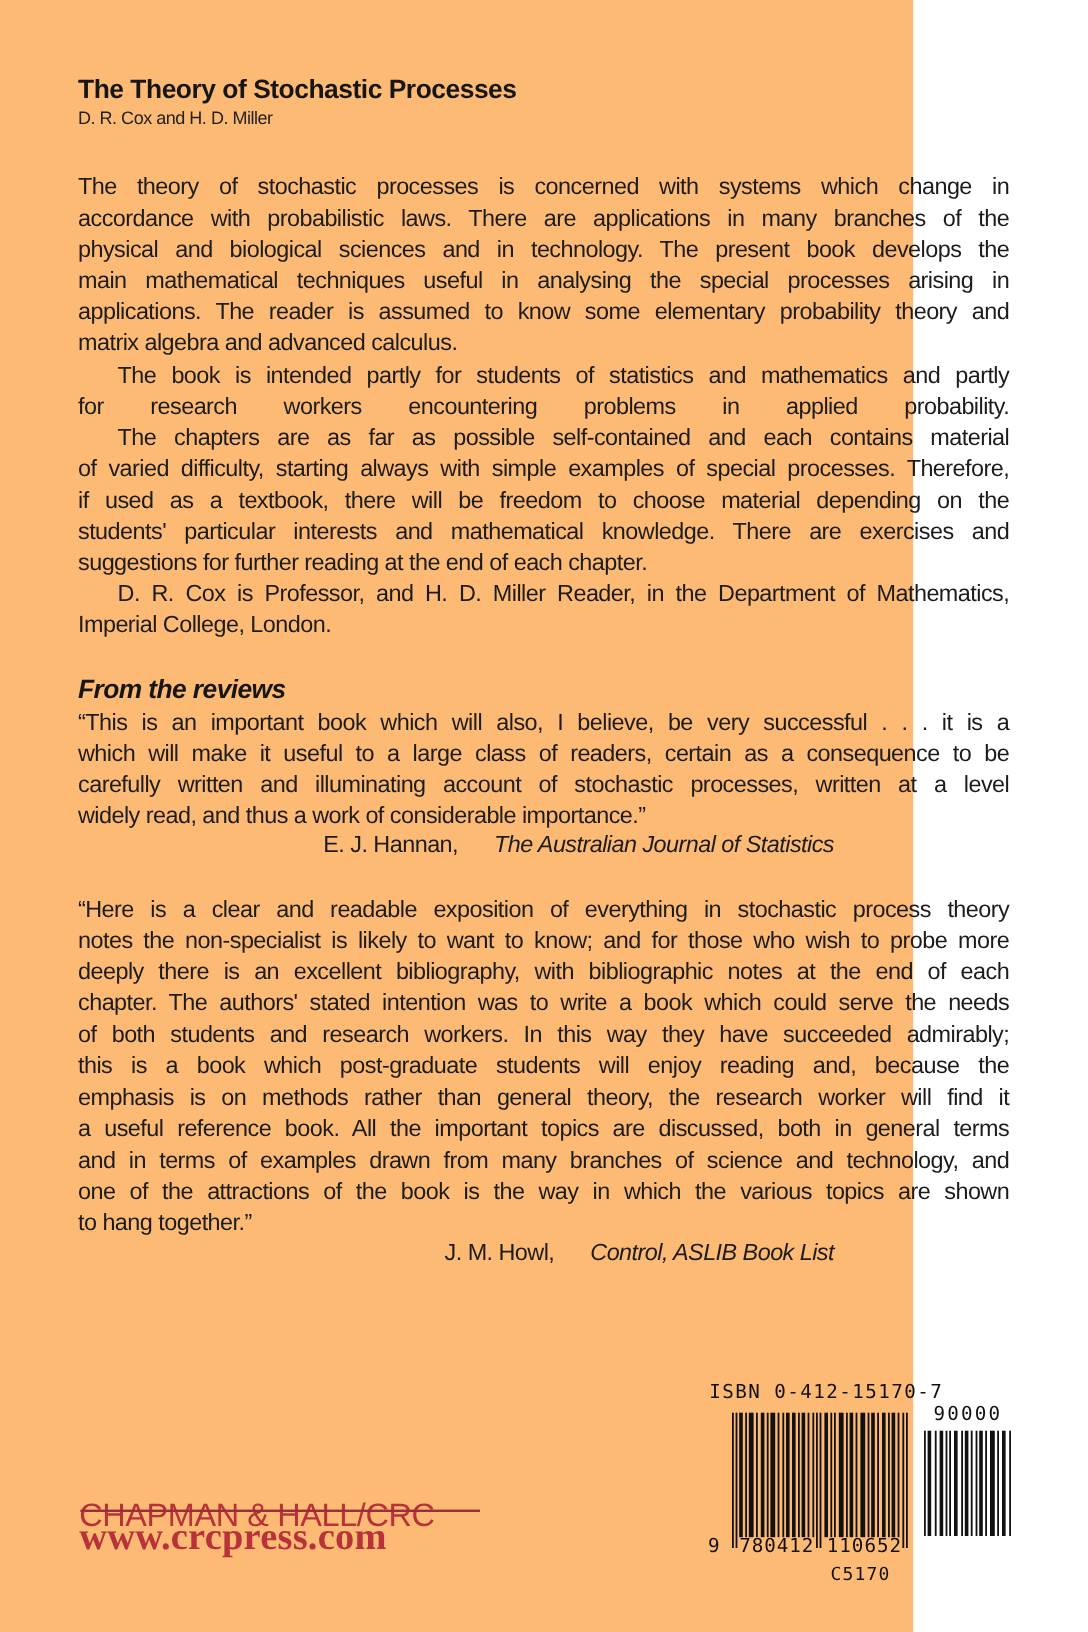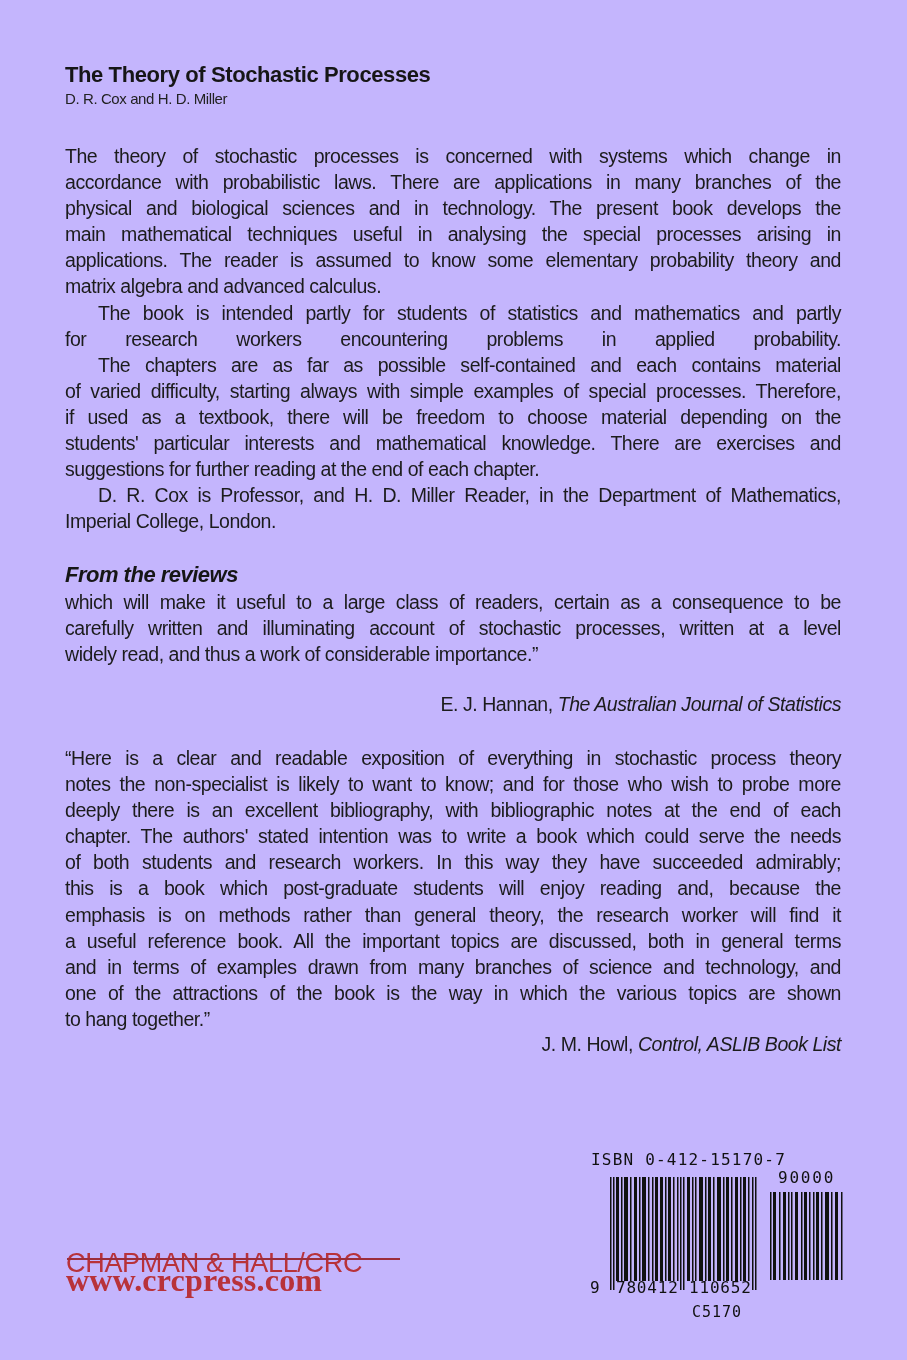--- a/index.html
+++ b/index.html
@@ -1,19 +1,19 @@
 <!DOCTYPE html>
 <html><head>
   <meta charset="utf-8">
   <style>
     * { margin: 0; padding: 0; box-sizing: border-box; }
     html, body { width: 907px; height: 1360px; background: #ffffff; overflow: hidden; }
     body { position: relative; font-family: "Liberation Sans", sans-serif; color: #1a1a1a; }
 
-    .page { position: absolute; left: 0; top: 0; width: 907px; height: 1360px; background: #c4b5fd; }
+    .page { position: absolute; left: 0; top: 0; width: 761px; height: 1360px; background: #fdba74; }
 
     .title {
       position: absolute; left: 65px; top: 62px;
       font-size: 22px; font-weight: bold; letter-spacing: -0.4px; color: #161616;
     }
     .authors {
       position: absolute; left: 65px; top: 90px;
       font-size: 15px; letter-spacing: -0.4px; color: #222;
     }
 
@@ -33,21 +33,21 @@
       font-size: 22px; font-weight: bold; font-style: italic; letter-spacing: -0.5px; color: #161616;
     }
     #review1 { top: 589px; }
     #attr1 {
       position: absolute; right: 66px; top: 693px; font-size: 19.5px; letter-spacing: -0.45px; color: #1c1c1c; text-align: right;
     }
     #review2 { top: 745px; }
     #attr2 {
       position: absolute; right: 66px; top: 1033px; font-size: 19.5px; letter-spacing: -0.45px; color: #1c1c1c; text-align: right;
     }
-    .it { font-style: italic; }
+    .it { font-style: italic; margin-left: 25px; }
 
     .publisher {
       position: absolute; left: 66px; top: 1212px;
       font-family: Liberation Sans, sans-serif; font-size: 27px; color: #b8323a; letter-spacing: -0.3px; margin-top: 36px;
     }
     .pub-rule {
       position: absolute; left: 67px; top: 1258px; width: 333px; height: 2px; background: #9c2d3a;
     }
     .pub-url {
       position: absolute; left: 66px; top: 1262px;
@@ -99,20 +99,21 @@
     <span class="line">if used as a textbook, there will be freedom to choose material depending on the</span>
     <span class="line">students' particular interests and mathematical knowledge. There are exercises and</span>
     <span class="line last">suggestions for further reading at the end of each chapter.</span>
     <span class="line ind">D. R. Cox is Professor, and H. D. Miller Reader, in the Department of Mathematics,</span>
     <span class="line last">Imperial College, London.</span>
   </div>
 
   <div id="reviews-heading">From the reviews</div>
 
   <div class="body-text" id="review1">
+    <span class="line">“This is an important book which will also, I believe, be very successful . . . it is a</span>
     <span class="line">which will make it useful to a large class of readers, certain as a consequence to be</span>
     <span class="line">carefully written and illuminating account of stochastic processes, written at a level</span>
     <span class="line last">widely read, and thus a work of considerable importance.”</span>
   </div>
   <div id="attr1"><span>E. J. Hannan, </span><span class="it">The Australian Journal of Statistics</span></div>
 
   <div class="body-text" id="review2">
     <span class="line">“Here is a clear and readable exposition of everything in stochastic process theory</span>
     <span class="line">notes the non-specialist is likely to want to know; and for those who wish to probe more</span>
     <span class="line">deeply there is an excellent bibliography, with bibliographic notes at the end of each</span>

